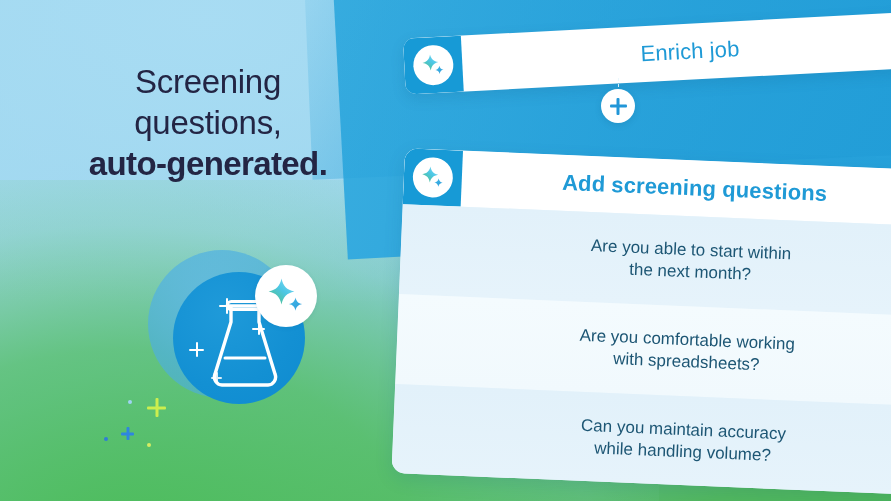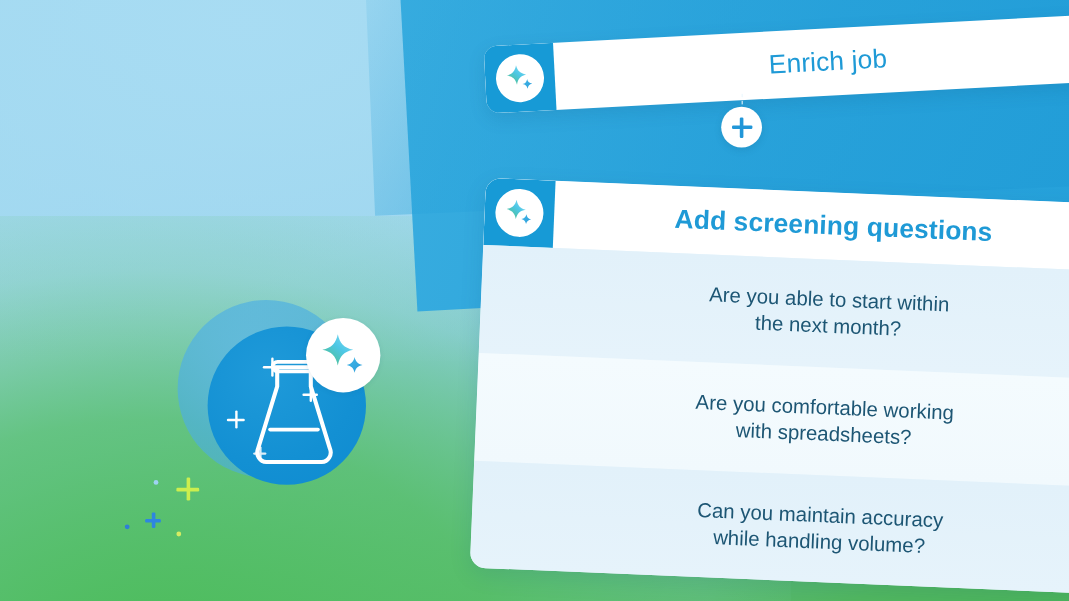--- a/index.html
+++ b/index.html
@@ -270,20 +270,25 @@
 
 <div id="stage">
 
   <div class="bg-base"></div>
   <div class="bg-blue-wash"></div>
   <div class="bg-green-wash"></div>
   <div class="bg-blue-soft-right"></div>
   <div class="bg-blue-panel"></div>
   <div class="bg-blue-panel-2"></div>
 
+  <div class="headline">
+    <span class="ln">Screening</span>
+    <span class="ln">questions,</span>
+    <span class="ln strong">auto-generated.</span>
+  </div>
 
   <div class="illo">
     <div class="illo-halo"></div>
     <div class="illo-disc"></div>
 
     <div class="flask">
       <svg width="84" height="92" viewBox="0 0 84 92" fill="none" aria-hidden="true">
         <path d="M26 10 H58 M28 10 V26 L12 78 a8 8 0 0 0 7 11 H65 a8 8 0 0 0 7 -11 L56 26 V10" stroke="#ffffff" stroke-width="3.4" stroke-linecap="round" stroke-linejoin="round"></path>
         <path d="M22 62 H62" stroke="#ffffff" stroke-width="3.0" stroke-linecap="round"></path>
         <rect x="24.3" y="5.5" width="35.4" height="8" rx="4" stroke="#ffffff" stroke-width="3.2"></rect>

